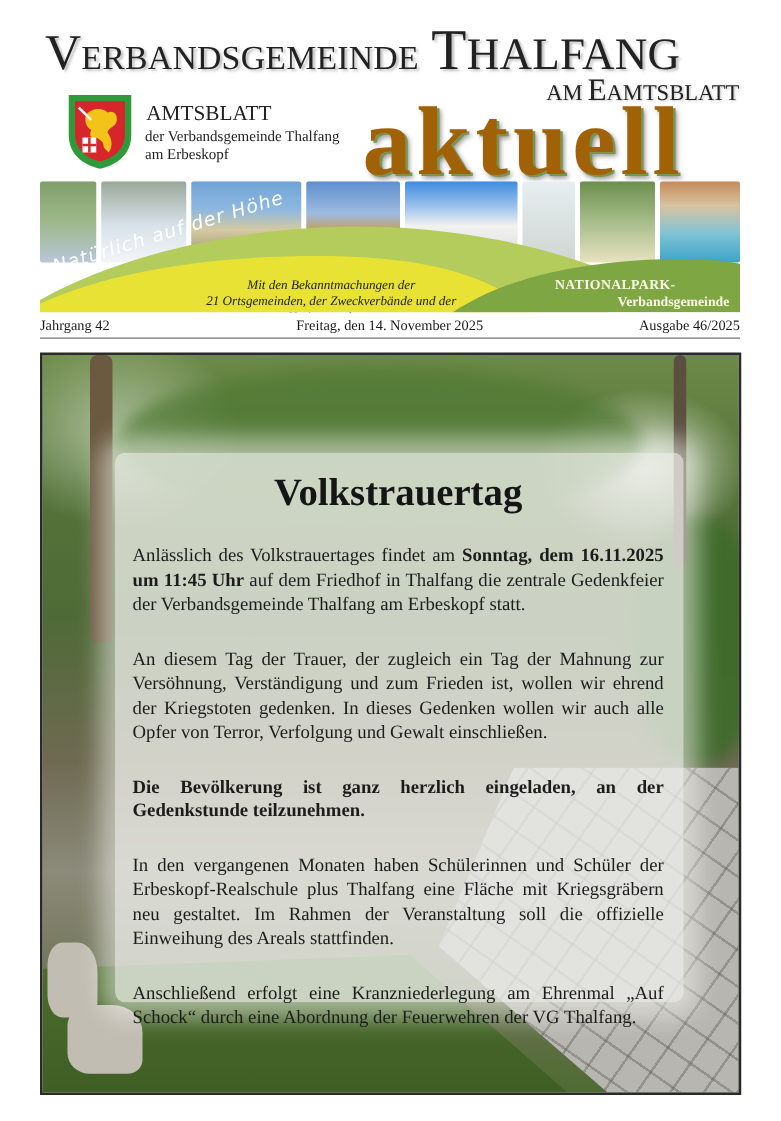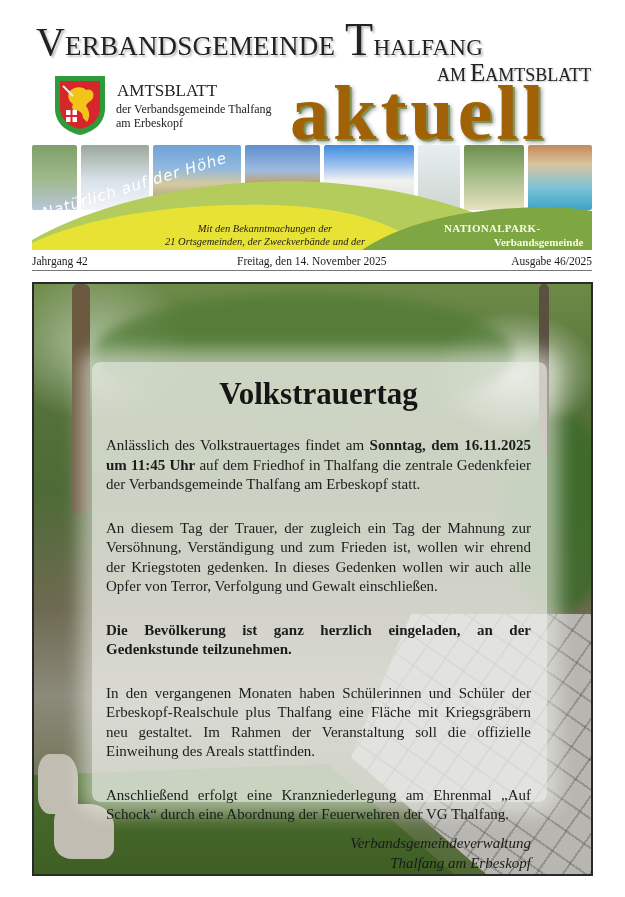--- a/index.html
+++ b/index.html
@@ -121,21 +121,21 @@
     .para {
       font-size: 15px; line-height: 19.5px; text-align: justify; margin-bottom: 7px; color: #1c1c1c; margin-top: 24px;
     }
     .para b { font-weight: bold; }
     .signature { text-align: right; font-style: italic; font-size: 15px; line-height: 20px; margin-top: 8px; }
   </style>
 </head>
 <body>
 
 <div class="masthead-title">
-  <span class="big">V</span><span class="sm">ERBANDSGEMEINDE</span><span class="sp"></span><span class="big" style="font-size:46px">T</span><span class="big" style="font-size:23px">HALFANG</span>
+  <span class="big">V</span><span class="sm">ERBANDSGEMEINDE</span><span class="sp"></span><span class="big" style="font-size:46px">T</span><span class="big" style="font-size:36px">HALFANG</span>
 </div>
 <div class="masthead-sub">
   <span class="sm">AM</span>
   <span class="big">E</span><span class="sm">AMTSBLATT</span>
 </div>
 
 <svg class="coat" viewBox="0 0 54 62">
   <path d="M2 2 H52 V34 C52 50 40 58 27 61 C14 58 2 50 2 34 Z" fill="#2f9a3a"></path>
   <path d="M7 7 H47 V33 C47 46 37 53 27 55 C17 53 7 46 7 33 Z" fill="#d7262b"></path>
   <path d="M16 18 C20 12 30 12 33 16 C38 14 42 18 40 24 C38 28 34 28 33 32 C36 36 38 42 34 48 L30 44 C30 40 28 38 24 36 C20 38 18 34 20 30 C16 28 14 22 16 18 Z" fill="#f2c318"></path>
@@ -193,18 +193,14 @@
 
   <div class="overlay"></div>
 
   <div class="article">
     <div class="article-title">Volkstrauertag</div>
     <p class="para"><span>Anlässlich des Volkstrauertages findet am </span><b>Sonntag, dem 16.11.2025 um 11:45 Uhr</b><span> auf dem Friedhof in Thalfang die zentrale Gedenkfeier der Verbandsgemeinde Thalfang am Erbeskopf statt.</span></p>
     <p class="para">An diesem Tag der Trauer, der zugleich ein Tag der Mahnung zur Versöhnung, Verständigung und zum Frieden ist, wollen wir ehrend der Kriegstoten gedenken. In dieses Gedenken wollen wir auch alle Opfer von Terror, Verfolgung und Gewalt einschließen.</p>
     <p class="para"><b>Die Bevölkerung ist ganz herzlich eingeladen, an der Gedenkstunde teilzunehmen.</b></p>
     <p class="para">In den vergangenen Monaten haben Schülerinnen und Schüler der Erbeskopf-Realschule plus Thalfang eine Fläche mit Kriegsgräbern neu gestaltet. Im Rahmen der Veranstaltung soll die offizielle Einweihung des Areals stattfinden.</p>
     <p class="para">Anschließend erfolgt eine Kranzniederlegung am Ehrenmal „Auf Schock“ durch eine Abordnung der Feuerwehren der VG Thalfang.</p>
-    <div class="signature">
-      <div>Verbandsgemeindeverwaltung</div>
-      <div>Thalfang am Erbeskopf</div>
-    </div>
   </div>
 </div>
 
 </body></html>

